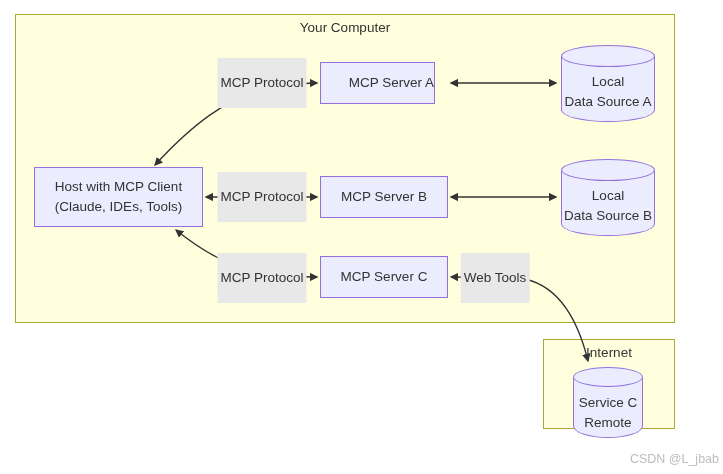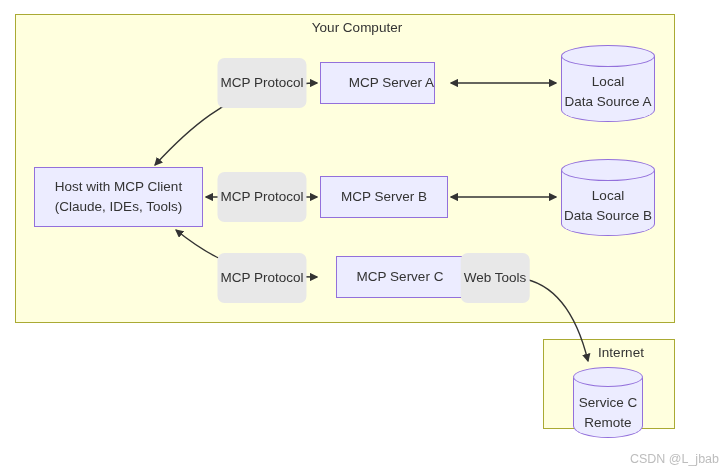--- a/index.html
+++ b/index.html
@@ -7,33 +7,33 @@
   #canvas {
     position:relative; width:723px; height:474px; background:#ffffff;
     overflow:hidden; font-size:13.5px;
   }
   .container-box {
     position:absolute; background:#ffffde; border:1px solid #aaaa33;
     box-sizing:border-box; z-index:0;
   }
   .container-title {
     position:absolute; width:100%; top:5px; text-align:center;
-    font-size:13.5px; color:#333; z-index:1;padding-left:12px;
+    font-size:13.5px; color:#333; z-index:1;
   }
   #arrow-layer { position:absolute; left:0; top:0; z-index:1; }
   .node {
     position:absolute; background:#ececff; border:1px solid #9370db;
     box-sizing:border-box; z-index:2; display:flex; flex-direction:column;
     align-items:center; justify-content:center; text-align:center;
     line-height:20px;
   }
   .edge-label {
     position:absolute; transform:translate(-50%,-50%);
     background:#e8e8e8; color:#333; padding:17px 3px; white-space:nowrap;
-    z-index:3; font-size:13.5px; line-height:16px;border-radius:7px;
+    z-index:3; font-size:13.5px; line-height:16px;
   }
   .cylinder { position:absolute; z-index:2; }
   .cyl-top {
     position:absolute; left:0; right:0; top:0; height:22px;
     border-radius:50%; background:#ececff; border:1px solid #9370db;
     box-sizing:border-box; z-index:2;
   }
   .cyl-body {
     position:absolute; left:0; right:0; top:11px; bottom:0;
     background:#ececff; border:1px solid #9370db; border-top:none;
@@ -83,21 +83,21 @@
   </div>
 
   <div class="node" style="left:320px; top:62px; width:115px; height:42px;align-items:flex-end;">
     <span>MCP Server A</span>
   </div>
 
   <div class="node" style="left:320px; top:176px; width:128px; height:42px;">
     <span>MCP Server B</span>
   </div>
 
-  <div class="node" style="left:320px; top:256px; width:128px; height:42px;margin-left:16px;">
+  <div class="node" style="left:320px; top:256px; width:128px; height:42px;">
     <span>MCP Server C</span>
   </div>
 
   <div class="cylinder" style="left:561px; top:45px; width:94px; height:77px;">
     <div class="cyl-body"></div>
     <div class="cyl-top"></div>
     <div class="cyl-text" style="top:27px;">
       <div>Local</div>
       <div>Data Source A</div>
     </div>

